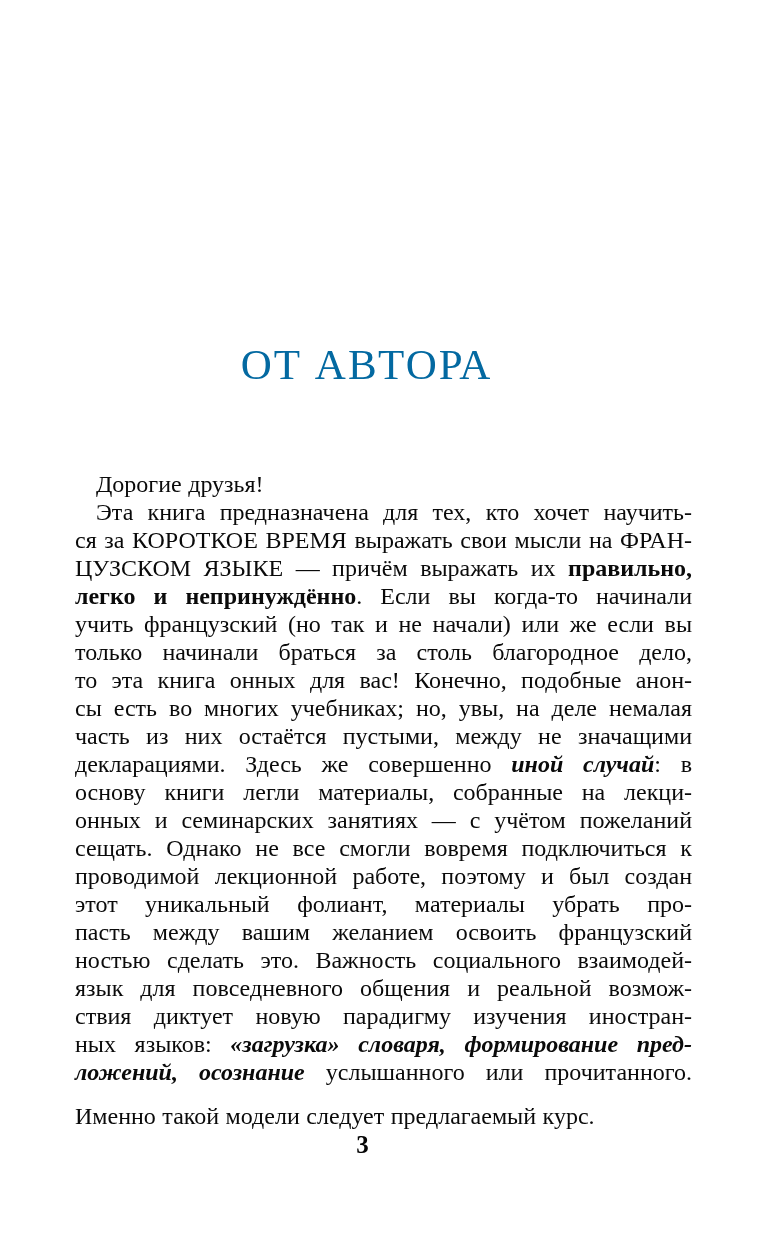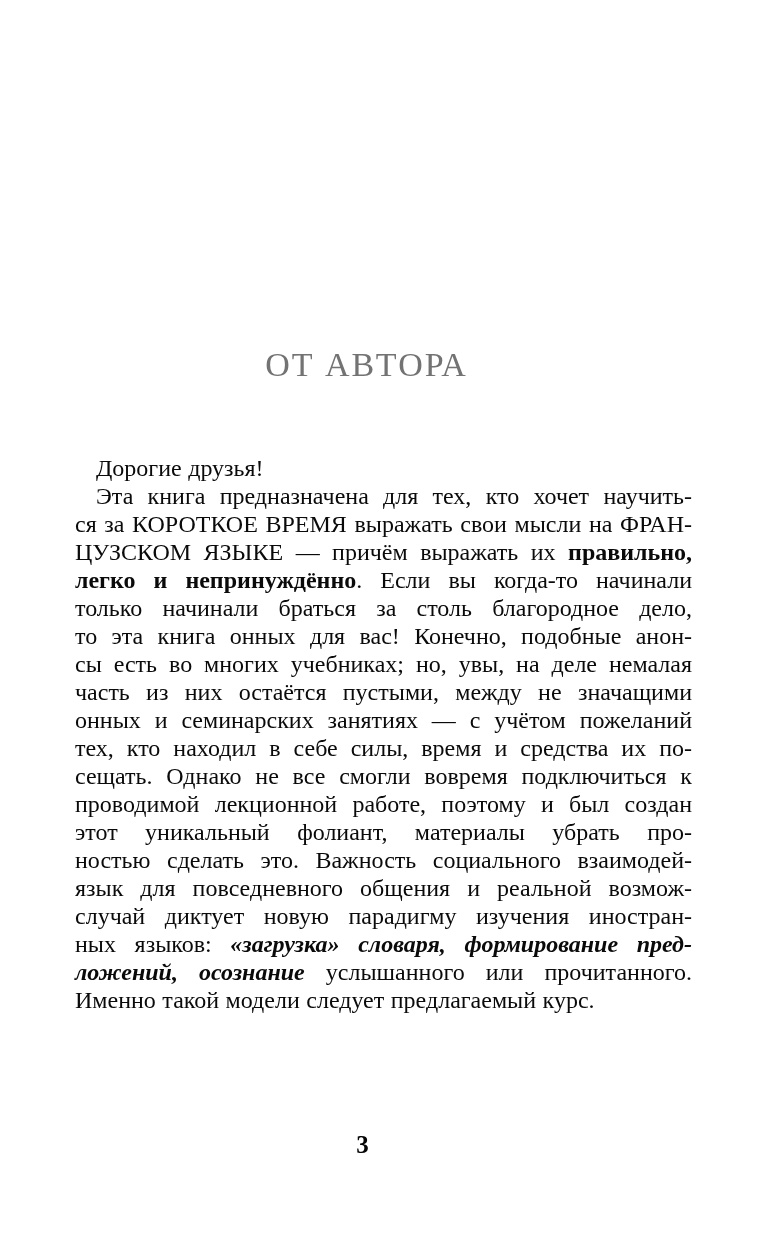--- a/index.html
+++ b/index.html
@@ -20,44 +20,45 @@
   .title-wrap {
     position: absolute;
     left: 75px; top: 341px;
     width: 617px;
     text-align: center;
   }
   .chapter-title {
     display: inline-block;
     position: relative;
     left: -17px;
-    font-size: 34px;
+    font-size: 43px;
     line-height: 48px;
     font-weight: 400;
     letter-spacing: 2px;
-    color: #737373;
+    color: #0369a1;
     white-space: nowrap;
   }
   .body-text {
     position: absolute;
     left: 75px; top: 454px;
     width: 617px;
     font-size: 24px;
     line-height: 28px;
     word-spacing: 0.5px;
   }
   .line {
     text-align: justify;
     text-align-last: justify;
     height: 28px;
     white-space: pre-wrap;
   }
   .line.left {
     text-align: left;
     text-align-last: left;
+    margin-top: 16px;
   }
   .line.indent { padding-left: 21px; }
   .seg-bold { font-weight: bold; }
   .seg-bolditalic { font-weight: bold; font-style: italic; }
   .folio-wrap {
     position: absolute;
     left: 75px; top: 1131px;
     width: 617px;
     text-align: center;
   }
@@ -79,32 +80,35 @@
   <div class="title-wrap">
     <span class="chapter-title">ОТ АВТОРА</span>
   </div>
 
   <div class="body-text">
       <div class="line indent left"><span>Дорогие друзья!</span></div>
       <div class="line indent"><span>Эта книга предназначена для тех, кто хочет научить-</span></div>
       <div class="line"><span>ся за КОРОТКОЕ ВРЕМЯ выражать свои мысли на ФРАН-</span></div>
       <div class="line"><span>ЦУЗСКОМ ЯЗЫКЕ — причём выражать их </span><span class="seg-bold">правильно,</span></div>
       <div class="line"><span class="seg-bold">легко и непринуждённо</span><span>. Если вы когда-то начинали</span></div>
+      <div class="line"><span>учить французский (но так и не начали) или же если вы</span></div>
       <div class="line"><span>только начинали браться за столь благородное дело,</span></div>
       <div class="line"><span>то эта книга онных для вас! Конечно, подобные анон-</span></div>
       <div class="line"><span>сы есть во многих учебниках; но, увы, на деле немалая</span></div>
       <div class="line"><span>часть из них остаётся пустыми, между не значащими</span></div>
+      <div class="line"><span>декларациями. Здесь же совершенно </span><span class="seg-bolditalic">иной случай</span><span>: в</span></div>
+      <div class="line"><span>основу книги легли материалы, собранные на лекци-</span></div>
       <div class="line"><span>онных и семинарских занятиях — с учётом пожеланий</span></div>
-      <div class="line"><span>тех, кто находил в себе силы, время и средства их по-</span></div>
       <div class="line"><span>сещать. Однако не все смогли вовремя подключиться к</span></div>
       <div class="line"><span>проводимой лекционной работе, поэтому и был создан</span></div>
       <div class="line"><span>этот уникальный фолиант, материалы убрать про-</span></div>
+      <div class="line"><span>пасть между вашим желанием освоить французский</span></div>
       <div class="line"><span>ностью сделать это. Важность социального взаимодей-</span></div>
       <div class="line"><span>язык для повседневного общения и реальной возмож-</span></div>
-      <div class="line"><span>случай диктует новую парадигму изучения иностран-</span></div>
+      <div class="line"><span>ствия диктует новую парадигму изучения иностран-</span></div>
       <div class="line"><span>ных языков: </span><span class="seg-bolditalic">«загрузка» словаря, формирование пред-</span></div>
       <div class="line"><span class="seg-bolditalic">ложений, осознание</span><span> услышанного или прочитанного.</span></div>
       <div class="line left"><span>Именно такой модели следует предлагаемый курс.</span></div>
     </div>
 
   <div class="folio-wrap">
     <span class="folio">3</span>
   </div>
 
 </div>

